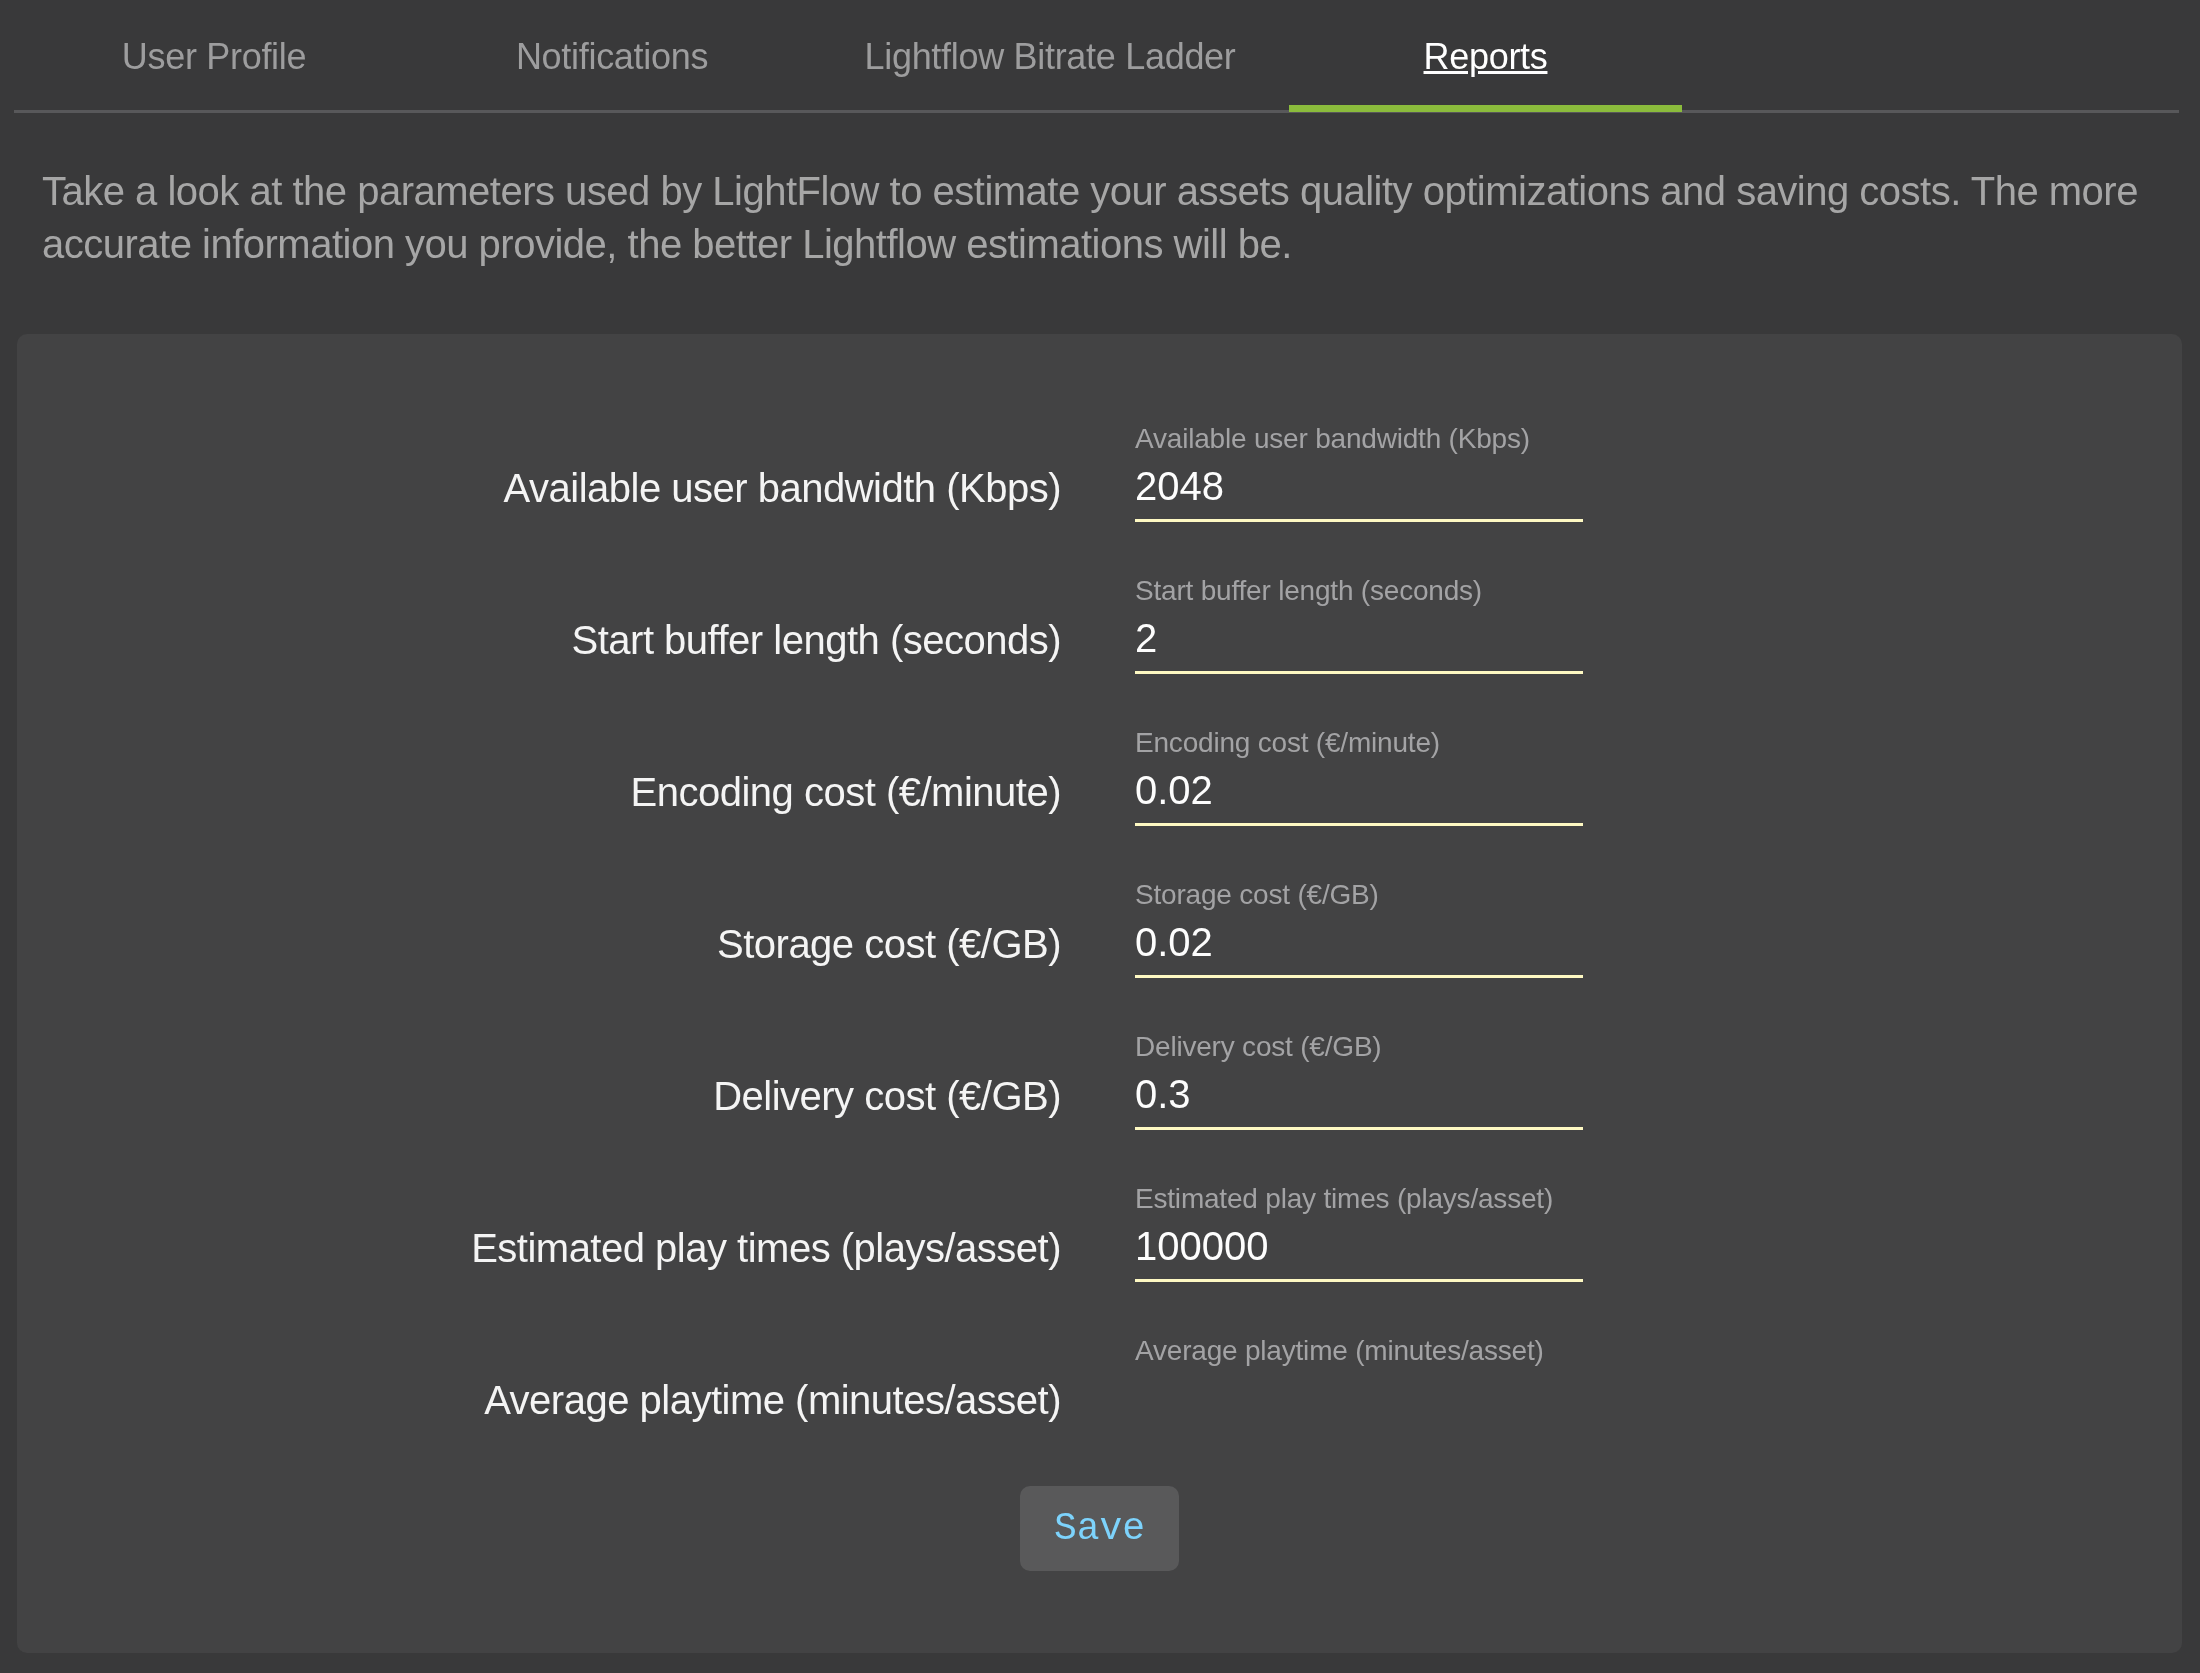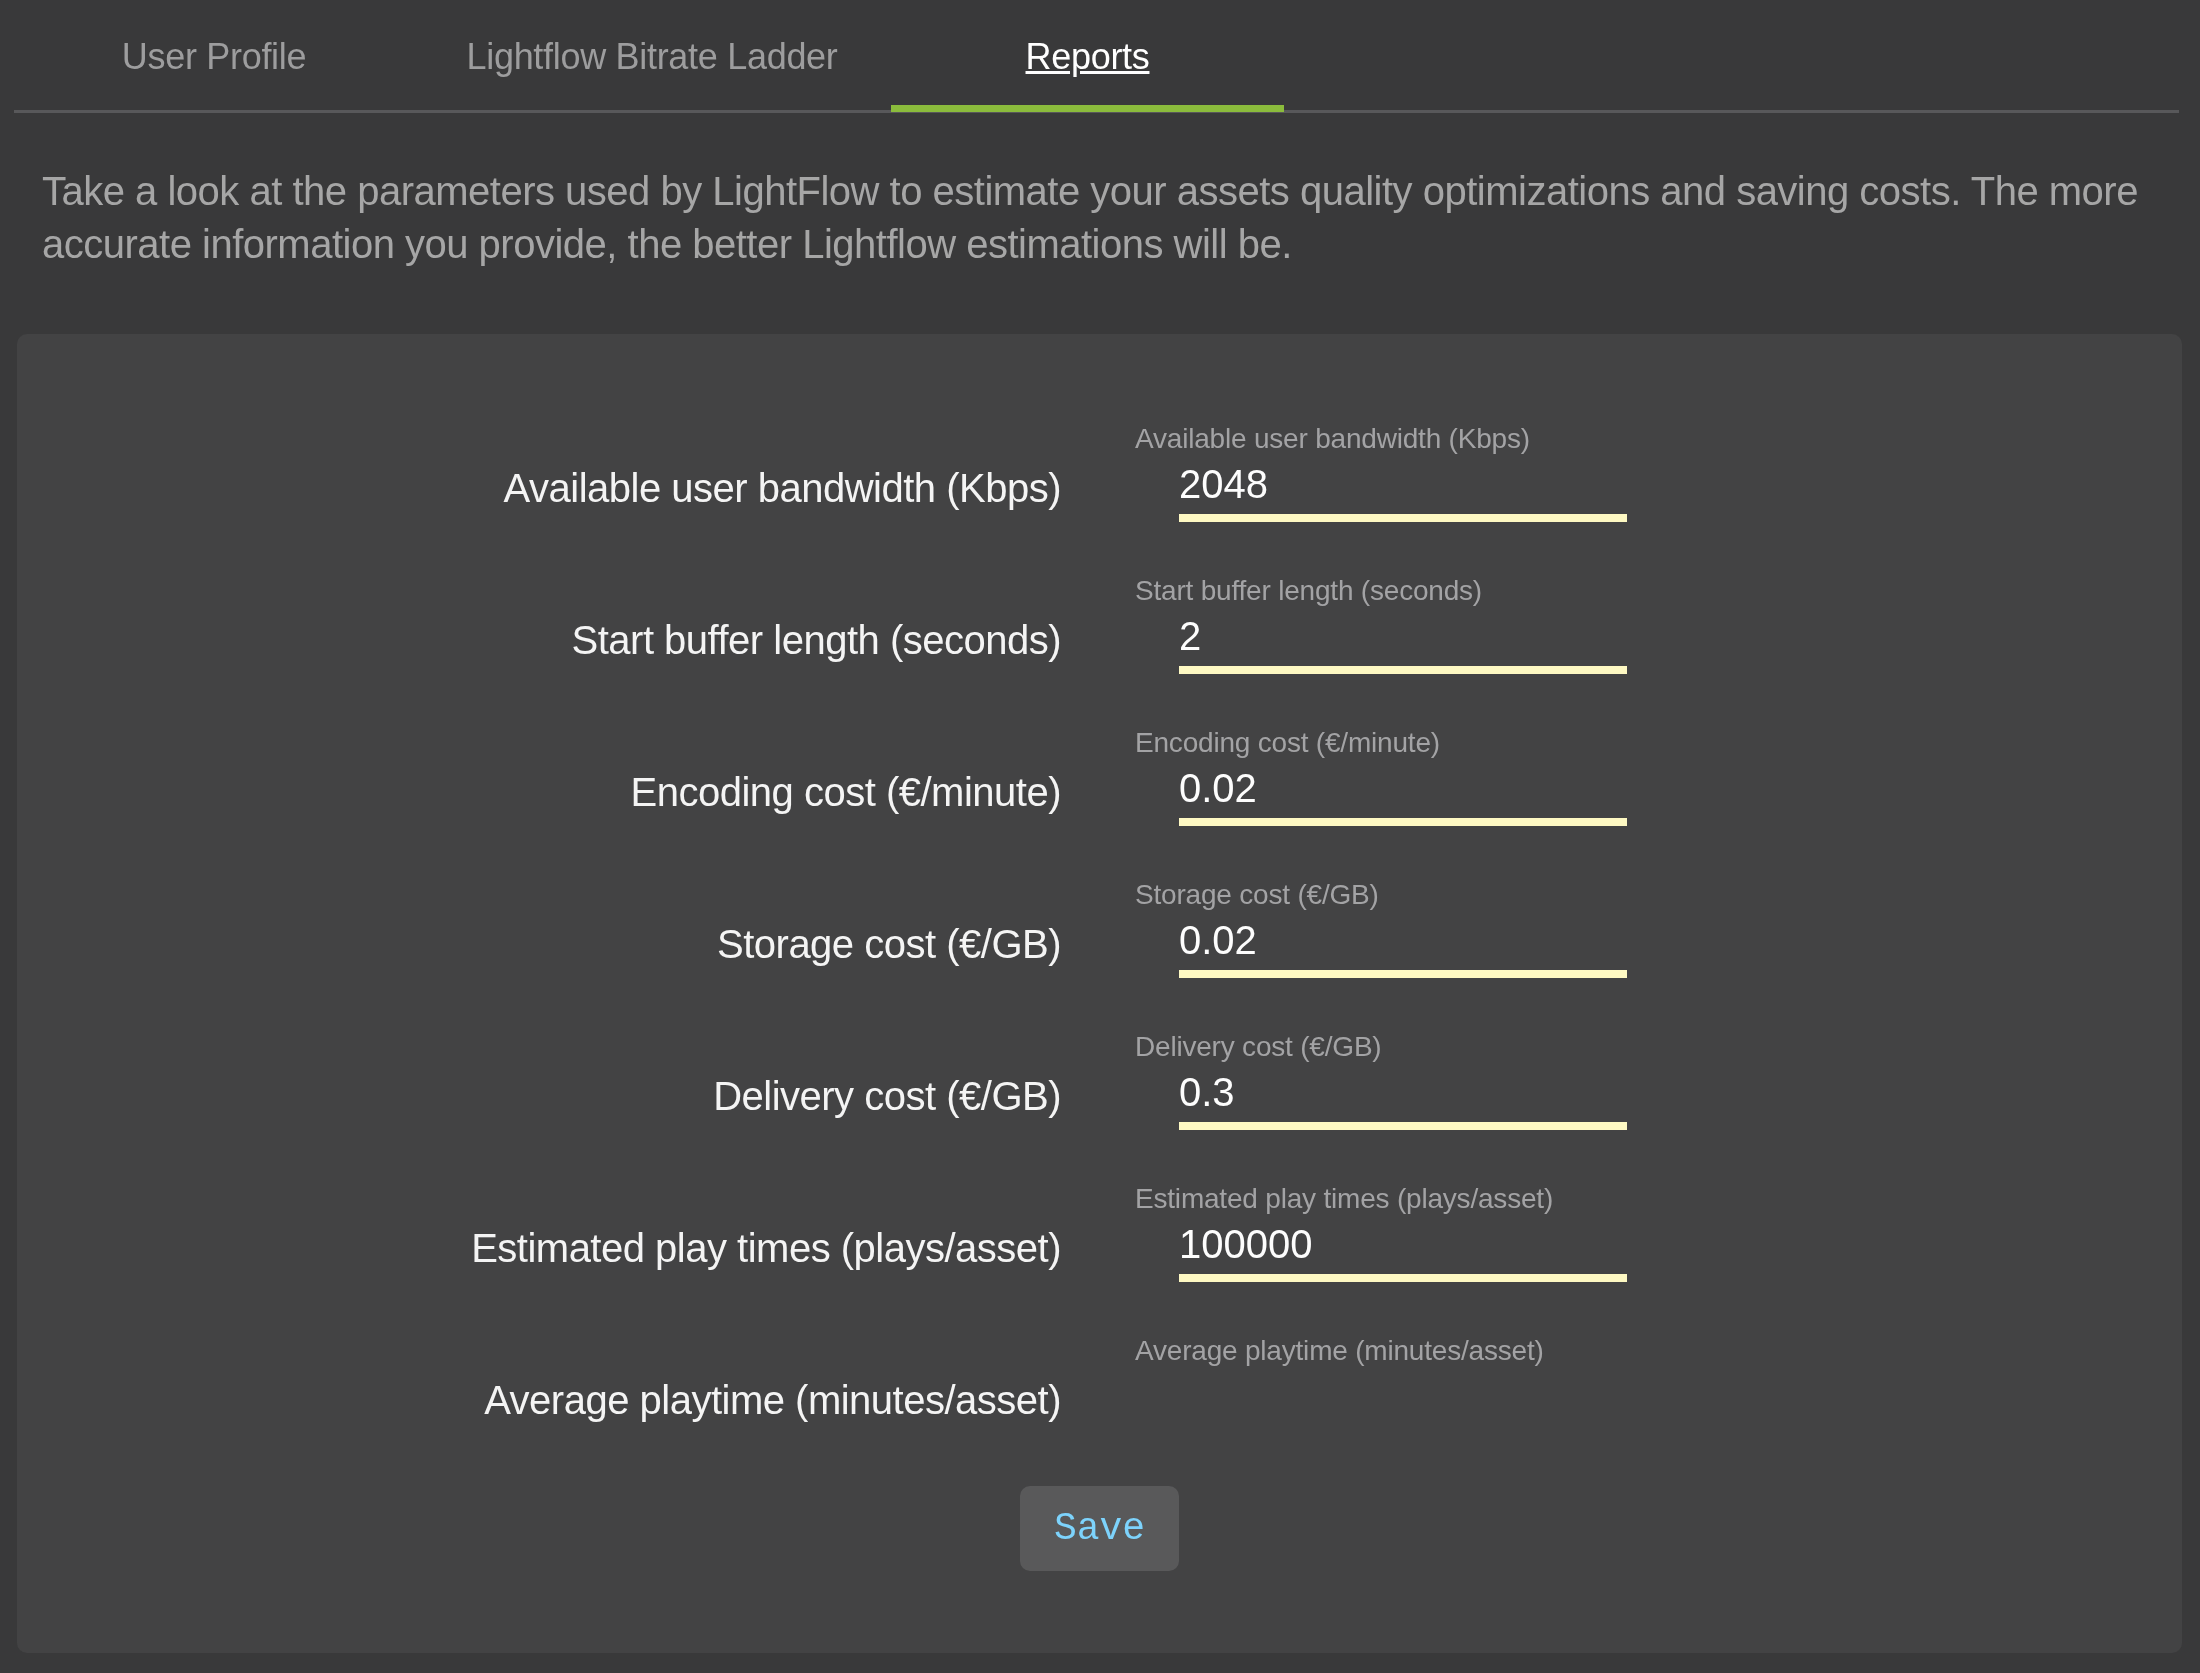--- a/index.html
+++ b/index.html
@@ -117,26 +117,25 @@
     color: #a3a3a5;
     white-space: nowrap;
   }
   .field-input {
     margin-top: 8px;
     width: 100%;
     height: 58px;
     padding: 0 0 10px 0;
     background: transparent;
     border: none;
-    border-bottom: 8px solid #fef9c3;
+    border-bottom: 3px solid #fef9c3;
     outline: none;
     font-family: "Liberation Sans", "DejaVu Sans", sans-serif;
     font-size: 40px;
     color: #fdfdfd;
-    margin-left: 44px;
   }
 
   .save-row {
     margin-top: 46px;
     text-align: center;
   }
   .save-btn {
     width: 159px;
     height: 85px;
     background: #59595a;
@@ -147,20 +146,21 @@
     font-size: 38px;
     cursor: pointer;
   }
 </style>
 </head>
 <body style="--accent: #8bbc3c;">
 
 <div class="tabbar">
   <div class="tabs">
     <div class="tab w1">User Profile</div>
+    <div class="tab w2">Notifications</div>
     <div class="tab w3">Lightflow Bitrate Ladder</div>
     <div class="tab w4 active">Reports</div>
   </div>
   <div class="tabbar-divider"></div>
 </div>
 
 <div class="description-wrap">
   <p class="description">Take a look at the parameters used by LightFlow to estimate your assets quality optimizations and saving costs. The more accurate information you provide, the better Lightflow estimations will be.</p>
 </div>
 

